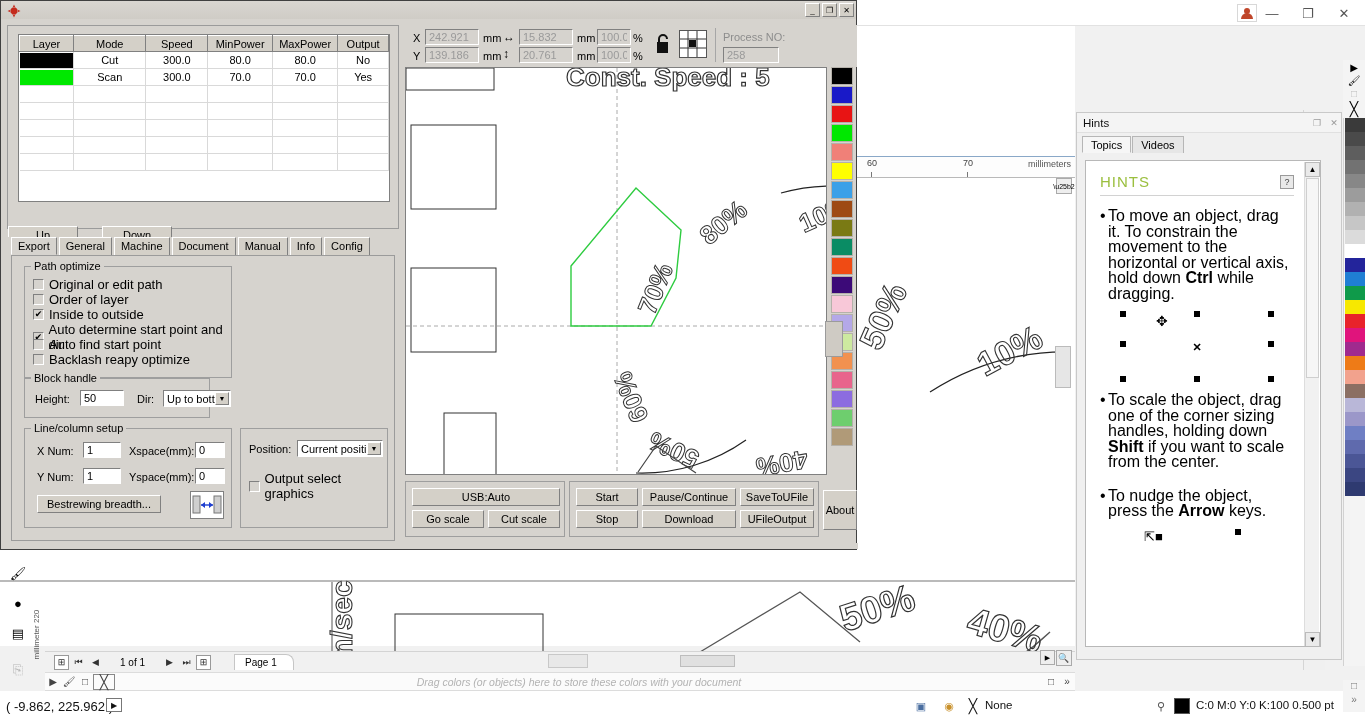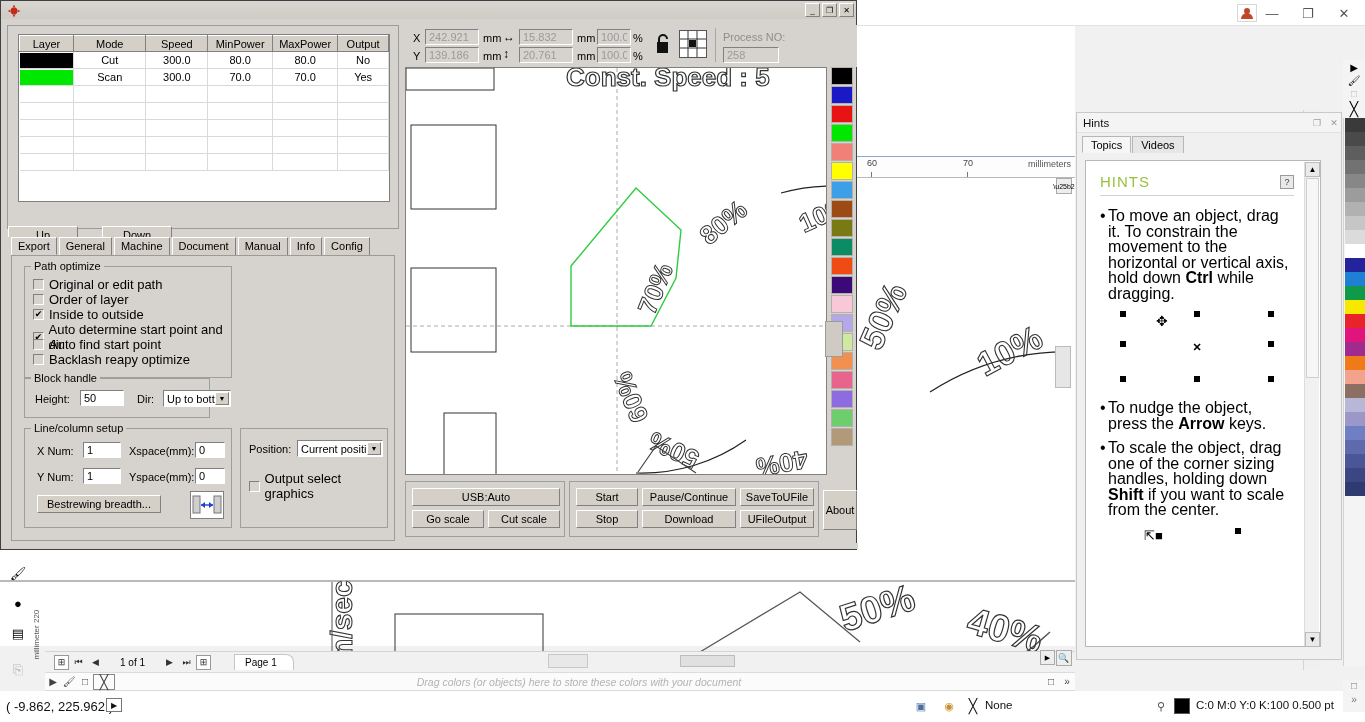--- a/index.html
+++ b/index.html
@@ -462,26 +462,26 @@
         <span class="handle"></span>
           <span style="font-size:11px;font-weight:bold">✕</span>
           <span class="handle"></span>
       </div>
       <div class="handle-row" style="margin-top:22px">
         <span class="handle"></span>
           <span class="handle"></span>
           <span class="handle"></span>
       </div>
 
+      <div class="hint-bullet">
+        <span>To scale the object, drag one of the corner sizing handles, holding down </span><b>Shift</b><span> if you want to scale from the center.</span>
+      </div>
+
       <div class="hint-bullet" style="margin-top:18px">
         <span>To nudge the object, press the </span><b>Arrow</b><span> keys.</span>
-      </div>
-
-      <div class="hint-bullet">
-        <span>To scale the object, drag one of the corner sizing handles, holding down </span><b>Shift</b><span> if you want to scale from the center.</span>
       </div>
 
       <div style="display:flex;gap:72px;padding-left:44px;margin-top:10px;align-items:flex-start">
         <span style="font-size:13px">⇱■</span>
         <span class="handle"></span>
       </div>
     </div>
   </div>
 </div>
 

